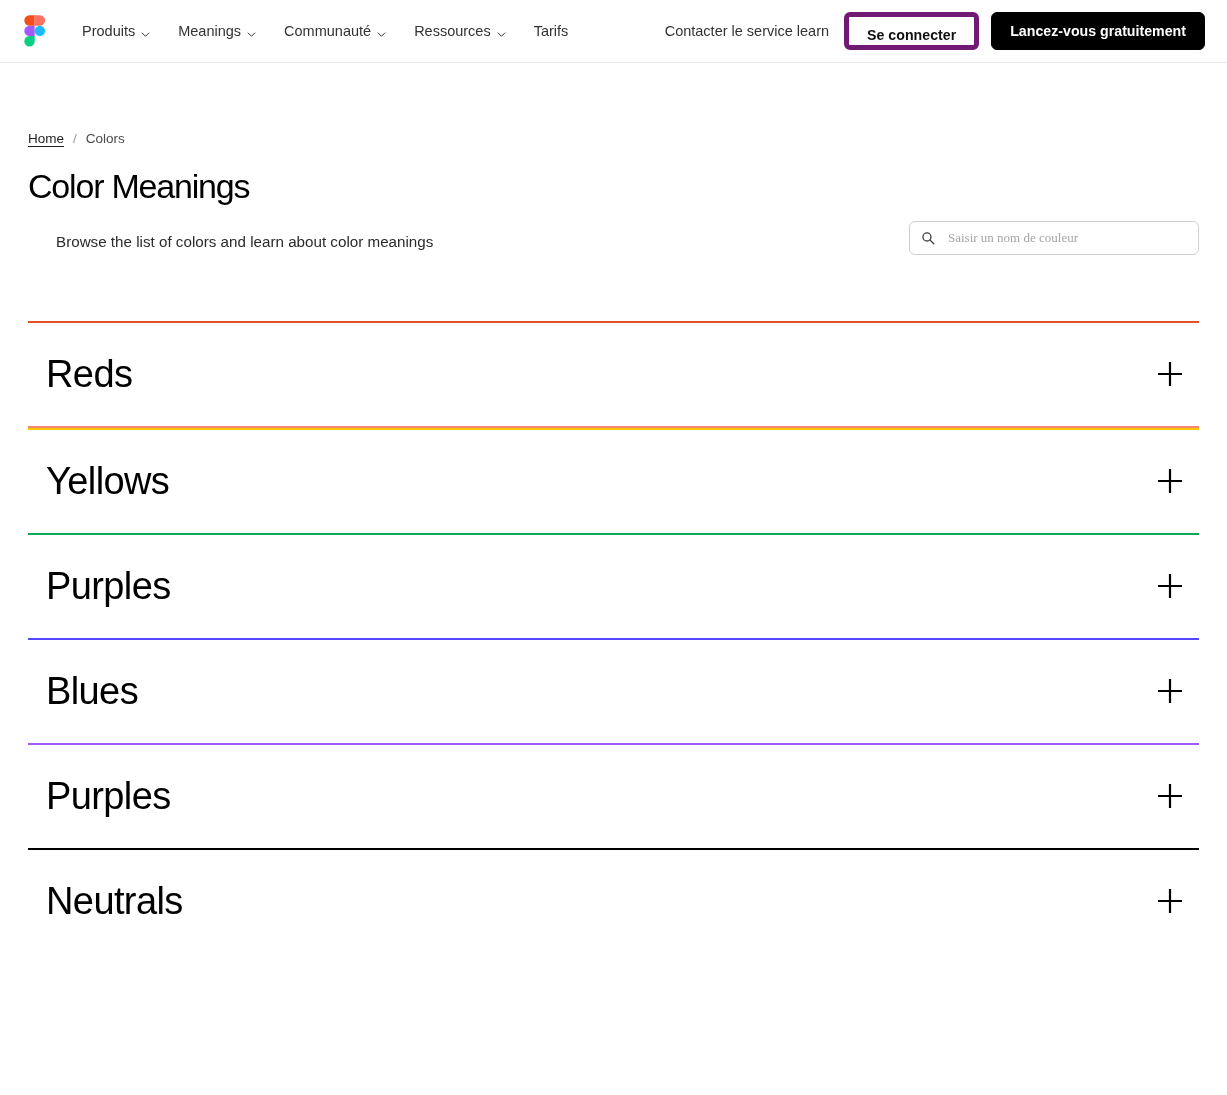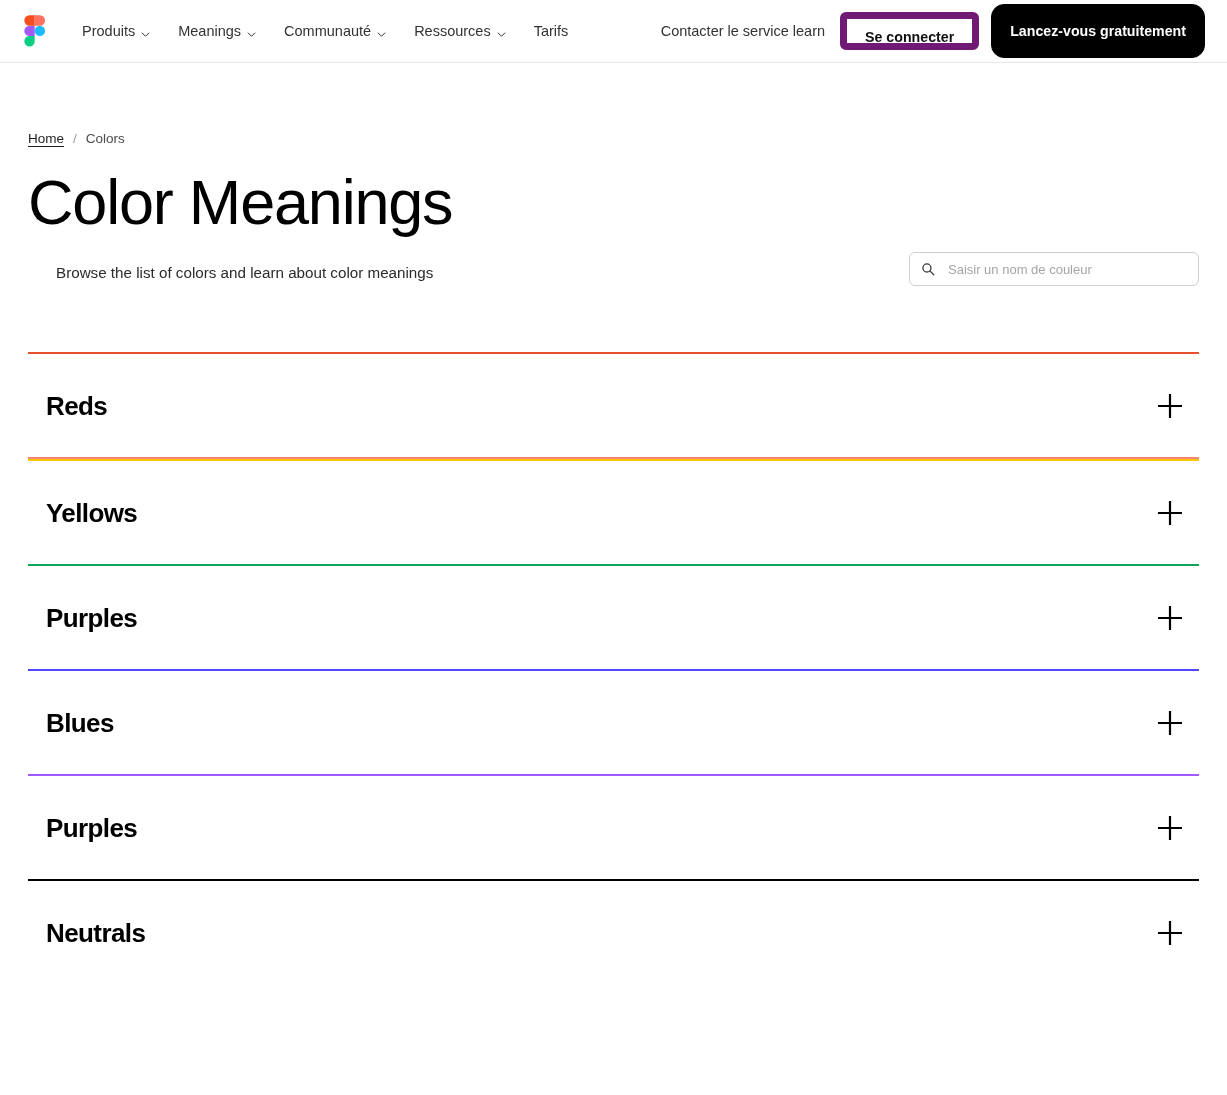--- a/index.html
+++ b/index.html
@@ -68,38 +68,38 @@
     color: #333333;
     margin-right: 15px;
     white-space: nowrap;
     cursor: pointer;
   }
   .btn-login {
     font-size: 14.2px;
     font-weight: bold;
     color: #111111;
     background: #ffffff;
-    border: 7px solid #701a75;
+    border: 5px solid #701a75;
     border-radius: 6px;
     padding: 0 18px;
     height: 38px;
     line-height: 36px;
     margin-right: 12px;
     white-space: nowrap;
     cursor: pointer;
   }
   .btn-signup {
     font-size: 14.2px;
     font-weight: bold;
     color: #ffffff;
     background: #000000;
     border: 1px solid #000000;
-    border-radius: 13px;
+    border-radius: 6px;
     padding: 0 18px;
-    height: 54px;
+    height: 38px;
     line-height: 36px;
     white-space: nowrap;
     cursor: pointer;
   }
 
   
   .page {
     padding: 0 28px;
   }
   .breadcrumb {
@@ -117,21 +117,21 @@
   }
   .breadcrumb .sep {
     margin: 0 9px;
     color: #9b9b9b;
   }
   .breadcrumb .current {
     color: #4b4b4b;
   }
 
   .page-title {
-    font-size: 63px;
+    font-size: 34px;
     font-weight: normal;
     letter-spacing: -1.2px;
     margin: 22px 0 0 0;
     line-height: 1.08;
     color: #000000;
   }
   .title-row {
     display: flex;
     align-items: flex-start;
     justify-content: space-between;
@@ -163,21 +163,21 @@
   .search-icon {
     width: 14px;
     height: 14px;
     flex: 0 0 auto;
     margin-right: 11px;
     display: block;
   }
   .search-input {
     border: none;
     outline: none;
-    font-family: Liberation Sans, sans-serif;
+    font-family: Liberation Serif, serif;
     font-size: 13px;
     color: #111111;
     width: 100%;
     background: transparent;
   }
   .search-input::placeholder {
     color: #a5a5a5;
   }
 
   
@@ -186,25 +186,24 @@
   }
   .acc-row {
     height: 103px;
     display: flex;
     align-items: center;
     justify-content: space-between;
     padding: 0 4px 0 18px;
     cursor: pointer;
   }
   .acc-label {
-    font-size: 26px;
+    font-size: 38px;
     letter-spacing: -0.6px;
     color: #000000;
     line-height: 1;
-    font-weight: bold;
   }
   .acc-plus {
     width: 34px;
     height: 34px;
     flex: 0 0 auto;
     margin-right: 8px;
     display: block;
   }
   .divider {
     height: 2px;

